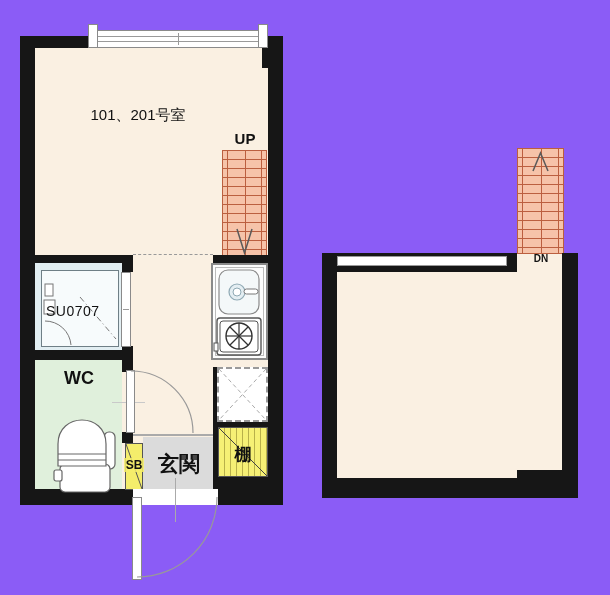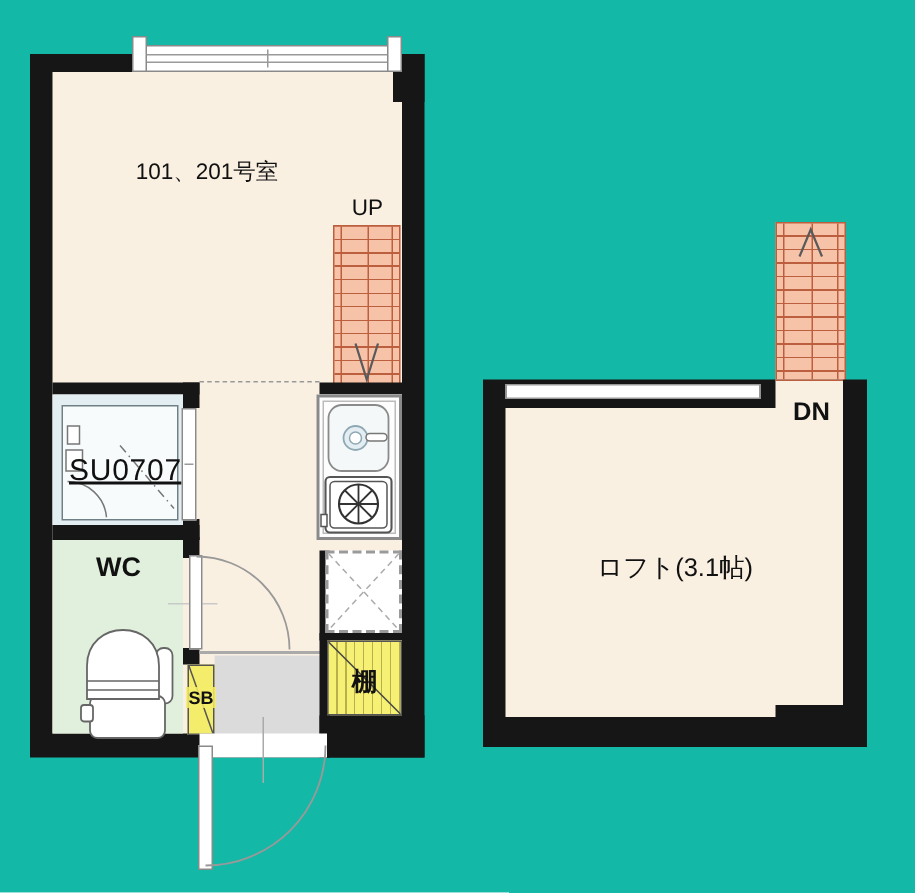--- a/index.html
+++ b/index.html
@@ -1,17 +1,17 @@
 <!DOCTYPE html>
 <html><head>
 <meta charset="utf-8">
 <style>
   html,body{margin:0;padding:0;background:#fff;}
   body{font-family:"Liberation Sans","DejaVu Sans",sans-serif;}
-  #stage{position:relative;width:610px;height:595px;background:#14b8a6;overflow:hidden;}
+  #stage{position:relative;width:610px;height:595px;background:#8b5cf6;overflow:hidden;}
   .abs{position:absolute;}
   .wall{position:absolute;background:#161616;}
   .floor{position:absolute;}
   .lbl{position:absolute;color:#111;white-space:nowrap;}
   .center-txt{text-align:center;}
   
   .stairs{position:absolute;background-color:#f6c3a9;border:1px solid #bb5f3f;
           background-image:repeating-linear-gradient(to bottom, rgba(0,0,0,0) 0 8px, #bb5f3f 8px 9px);}
   .stringer{position:absolute;top:0;bottom:0;width:1px;background:#bb5f3f;}
   .cline{position:absolute;top:0;bottom:0;left:50%;width:1px;background:#bb5f3f;}
@@ -51,21 +51,21 @@
       <div class="win-line" style="top:10px;"></div>
       <div class="win-tick" style="left:86px;top:2px;bottom:2px;"></div>
     </div>
     <div class="win-tab" style="left:88px;top:24px;width:8px;height:22px;"></div>
     <div class="win-tab" style="left:258px;top:24px;width:8px;height:22px;"></div>
 
     <div class="lbl center-txt" style="left:40px;top:106px;width:196px;font-size:15px;line-height:18px;font-weight:500;">
       <div>101、201号室</div>
     </div>
 
-    <div class="lbl" style="left:228px;top:130px;width:34px;font-size:15px;font-weight:400;text-align:center;">UP</div>
+    <div class="lbl" style="left:228px;top:130px;width:34px;font-size:15px;font-weight:700;text-align:center;">UP</div>
 
     <div class="stairs" style="left:222px;top:150px;width:43px;height:105px;">
       <div class="stringer" style="left:4px;"></div>
       <div class="stringer" style="right:4px;"></div>
       <div class="cline"></div>
       <svg class="arrow-svg" width="43" height="105" viewBox="0 0 43 105">
         <polyline points="14,78 21.5,102 29,78" fill="none" stroke="#5a5a5a" stroke-width="1.5"></polyline>
       </svg>
     </div>
 
@@ -78,21 +78,21 @@
     <div class="wall" style="left:35px;top:350px;width:98px;height:10px;"></div>
 
     <div class="abs" style="left:41px;top:270px;width:78px;height:77px;background:#f7fbfc;border:1.5px solid #6f7f86;box-sizing:border-box;">
       <svg width="75" height="74" viewBox="0 0 75 74" style="position:absolute;left:0;top:0;">
         <rect x="3" y="13" width="8" height="12" fill="#fff" stroke="#777" stroke-width="1"></rect>
         <rect x="2" y="29" width="11" height="14" fill="#fff" stroke="#777" stroke-width="1"></rect>
         <path d="M 3 50 A 26 26 0 0 1 29 74" fill="none" stroke="#777" stroke-width="1"></path>
         <line x1="38" y1="26" x2="74" y2="68" stroke="#777" stroke-width="1" stroke-dasharray="6 3 1 3"></line>
       </svg>
     </div>
-    <div class="lbl" style="left:46px;top:303px;width:72px;font-size:20px;font-weight:500;text-align:right;letter-spacing:0.5px;text-decoration:underline;">SU0707</div>
+    <div class="lbl" style="left:46px;top:303px;width:72px;font-size:14px;font-weight:500;text-align:left;letter-spacing:0.5px;">SU0707</div>
 
     <div class="doorleaf" style="left:121px;top:272px;width:10px;height:75px;">
       <div style="position:absolute;left:1px;right:1px;top:36px;height:1px;background:#9a9a9a;"></div>
     </div>
 
     <div class="floor" style="left:35px;top:360px;width:87px;height:129px;background:#e0f0dc;"></div>
     <div class="lbl" style="left:58px;top:368px;width:42px;font-size:18px;font-weight:700;text-align:center;">WC</div>
     <svg class="abs" width="66" height="92" viewBox="0 0 66 92" style="left:50px;top:404px;">
       <rect x="54" y="28" width="11" height="37" rx="5" fill="#fff" stroke="#666" stroke-width="1.2"></rect>
       <rect x="10" y="60" width="50" height="28" rx="5" fill="#fff" stroke="#666" stroke-width="1.2"></rect>
@@ -105,20 +105,21 @@
     <div class="wall" style="left:122px;top:432px;width:11px;height:11px;"></div>
     <div class="thinline" style="left:112px;top:402px;width:33px;height:1px;background:#c9c9c9;"></div>
 
     <div class="doorleaf" style="left:126px;top:370px;width:9px;height:63px;"></div>
     <svg class="abs" width="70" height="70" viewBox="0 0 70 70" style="left:130px;top:368px;">
       <path d="M 1 3 A 62 62 0 0 1 63 65" fill="none" stroke="#999" stroke-width="1.2"></path>
     </svg>
 
     <div class="thinline" style="left:133px;top:434px;width:82px;height:2px;"></div>
     <div class="floor" style="left:143px;top:437px;width:72px;height:53px;background:#dbdbdb;"></div>
+    <div class="lbl" style="left:145px;top:450px;width:68px;font-size:21px;font-weight:700;text-align:center;">玄関</div>
 
     <div class="sb" style="left:125px;top:443px;width:18px;height:47px;">
       <svg width="18" height="47" viewBox="0 0 18 47" style="position:absolute;left:-1px;top:-1px;">
         <line x1="1" y1="1" x2="17" y2="46" stroke="#555" stroke-width="1"></line>
       </svg>
     </div>
     <div class="lbl" style="left:124px;top:458px;width:20px;font-size:12px;font-weight:600;text-align:center;background:rgba(244,237,107,0.85);">SB</div>
 
     <div class="wall" style="left:213px;top:255px;width:55px;height:8px;"></div>
     <div class="wall" style="left:213px;top:367px;width:7px;height:138px;"></div>
@@ -180,20 +181,19 @@
     </div>
 
     <div class="wall" style="left:22px;top:253px;width:256px;height:245px;"></div>
 
     <div class="floor" style="left:37px;top:272px;width:225px;height:206px;background:#faf0e2;"></div>
 
     <div class="floor" style="left:217px;top:253px;width:45px;height:19px;background:#faf0e2;border-top:1px solid #bb5f3f;"></div>
 
     <div class="abs" style="left:37px;top:256px;width:170px;height:10px;background:#fff;border:1px solid #999;box-sizing:border-box;"></div>
 
-    <div class="lbl" style="left:222px;top:265px;width:38px;font-size:17px;font-weight:700;text-align:center;">DN</div>
+    <div class="lbl" style="left:222px;top:253px;width:38px;font-size:10px;font-weight:700;text-align:center;">DN</div>
 
-    <div class="lbl" style="left:60px;top:367px;width:180px;font-size:17px;font-weight:500;text-align:center;">ロフト(3.1帖)</div>
 
     <div class="wall" style="left:217px;top:470px;width:61px;height:28px;"></div>
   </div>
 
 </div>
 
 </body></html>

